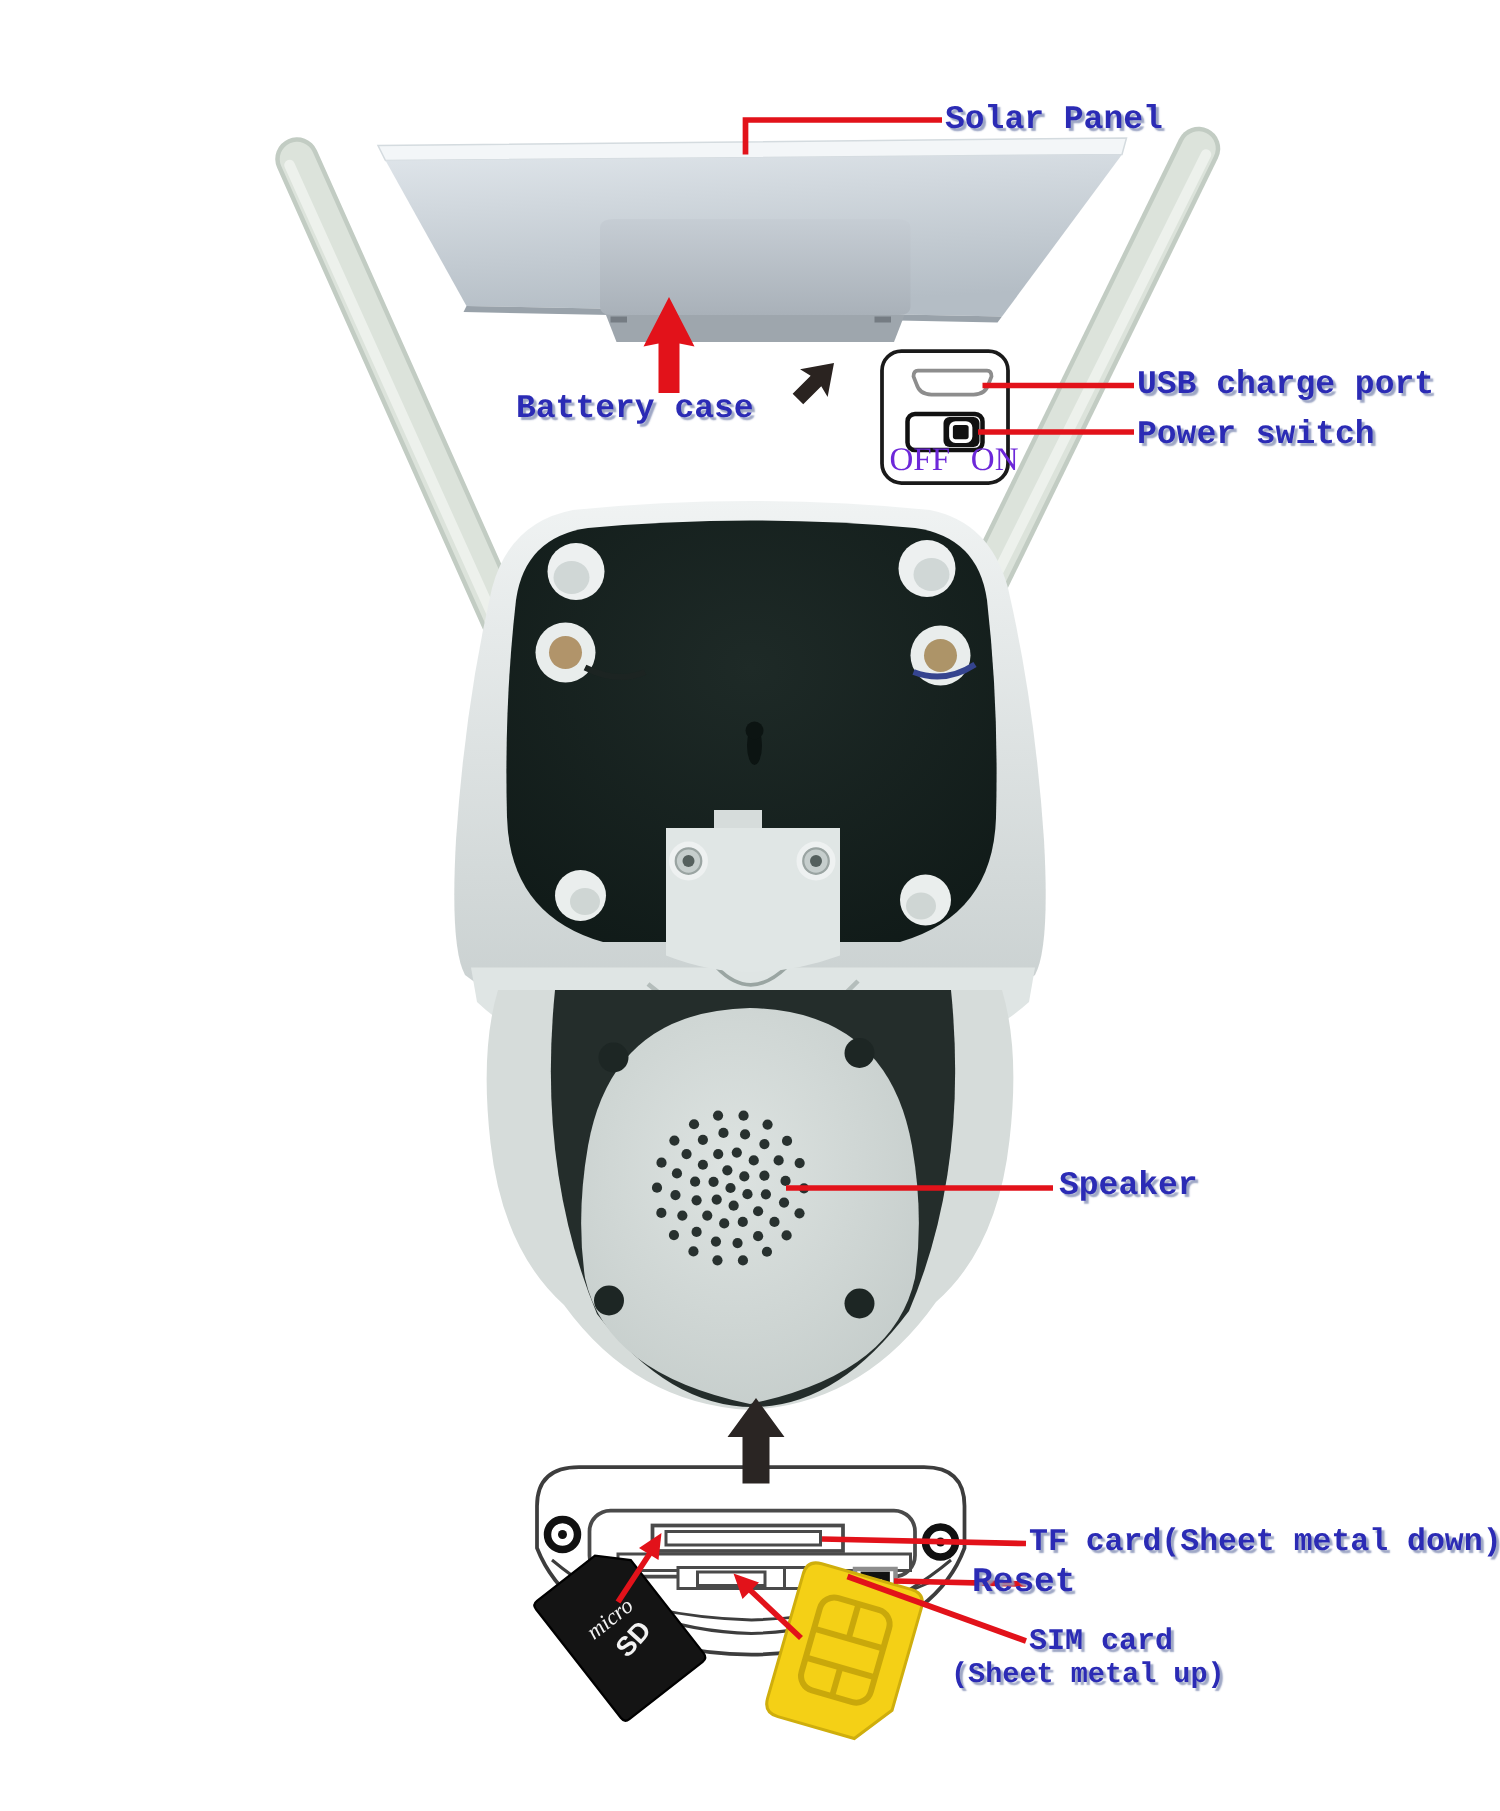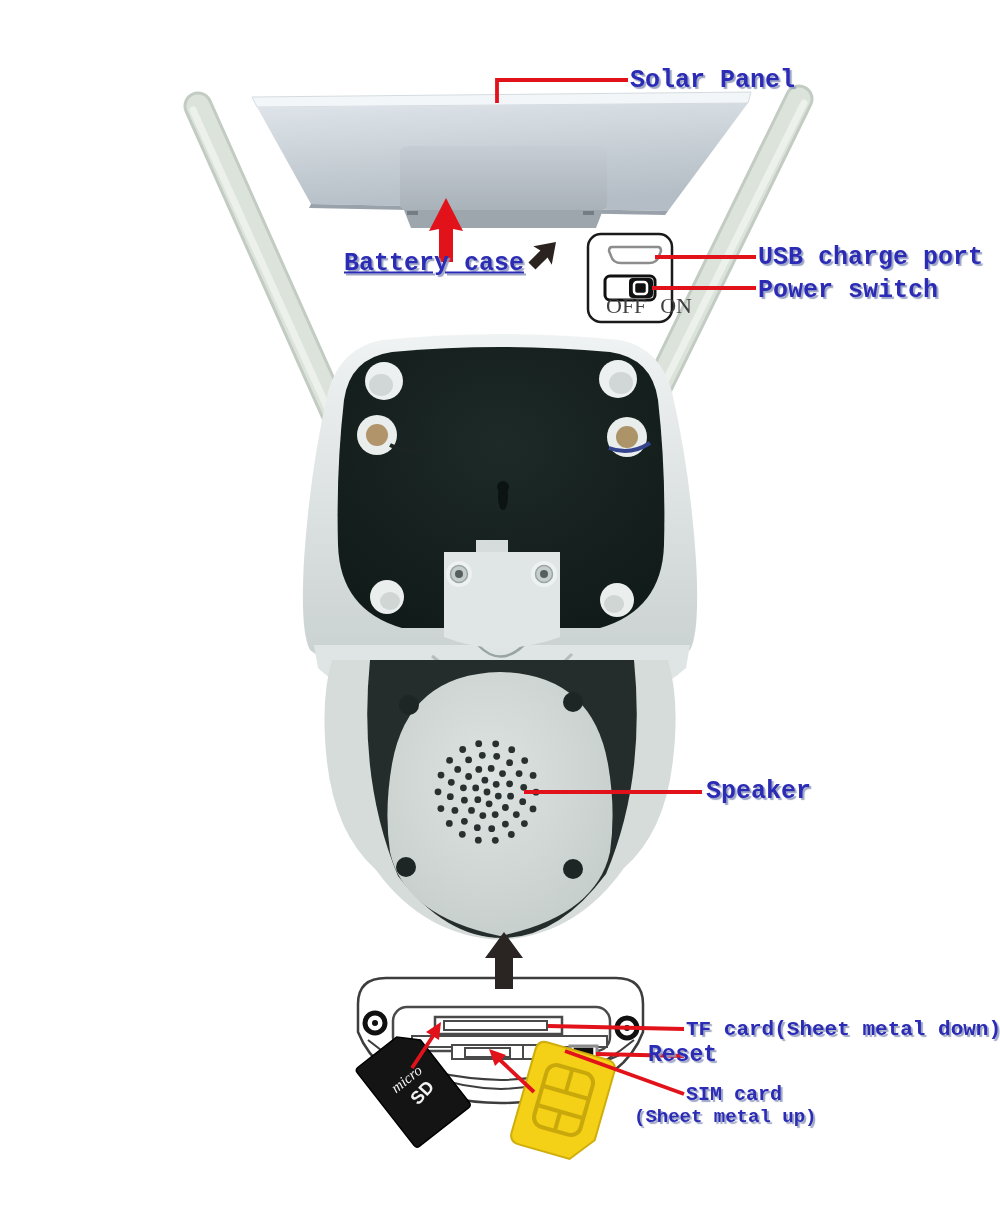--- a/index.html
+++ b/index.html
@@ -2,24 +2,24 @@
 <html><head>
 <meta charset="utf-8">
 <style>
   html,body{margin:0;padding:0;background:#ffffff;}
   #canvas{position:relative;width:1000px;height:1207px;background:#ffffff;overflow:hidden;
           font-family:"Liberation Sans",sans-serif;}
   #scene{position:absolute;left:0;top:0;}
   .lbl{position:absolute;font-family:"Liberation Mono","DejaVu Sans Mono",monospace;
        font-weight:bold;color:#2b2bb5;white-space:nowrap;line-height:1;
        text-shadow:2px 2px 1px rgba(145,155,190,0.9);transform:translateY(-50%);}
-  .lbl-big{font-size:25px;}
+  .lbl-big{font-size:22px;}
   .lbl-small{font-size:21px;text-align:center;}
-  .offon{position:absolute;left:606px;top:295px;width:86px;display:flex;justify-content:space-between;
-         font-family:"Liberation Serif","DejaVu Serif",serif;font-size:22px;color:#404040;line-height:1;}
+  .offon{position:absolute;left:593px;top:295px;width:86px;display:flex;justify-content:space-between;
+         font-family:"Liberation Serif","DejaVu Serif",serif;font-size:22px;color:#6d28d9;line-height:1;}
 </style>
 </head>
 <body>
 
 <div id="canvas">
 
 <svg id="scene" width="1000" height="1207" viewBox="0 0 1000 1207">
   <defs>
     <linearGradient id="panelGrad" x1="0" y1="0" x2="0.25" y2="1">
       <stop offset="0" stop-color="#dfe5ea"></stop>
@@ -245,21 +245,21 @@
     <line x1="534" y1="1092" x2="500" y2="1060"></line>
   </g>
   <g fill="#e2121a">
     <polygon points="446,198 463,231 453,229 453,262 439,262 439,229 429,231"></polygon>
     <polygon points="441,1022 439,1040 426,1032"></polygon>
     <polygon points="489,1049 506,1055 495,1066"></polygon>
   </g>
 </svg>
 
 <div class="lbl lbl-big" style="left:630px;top:80px;">Solar Panel</div>
-<div class="lbl lbl-big" style="left:344px;top:263px;text-decoration:underline;">Battery case</div>
+<div class="lbl lbl-big" style="left:344px;top:273px;">Battery case</div>
 <div class="lbl lbl-big" style="left:758px;top:257px;">USB charge port</div>
 <div class="lbl lbl-big" style="left:758px;top:290px;">Power switch</div>
 <div class="lbl lbl-big" style="left:706px;top:791px;">Speaker</div>
 <div class="lbl lbl-small" style="left:686px;top:1029px;">TF card(Sheet metal down)</div>
 <div class="lbl lbl-small" style="left:648px;top:1055px;font-size:23px;">Reset</div>
 <div class="lbl lbl-small" style="left:686px;top:1095px;font-size:20px;">SIM card</div>
 <div class="lbl lbl-small" style="left:634px;top:1117px;font-size:19px;">(Sheet metal up)</div>
 
 <div class="offon">
   <span>OFF</span>

